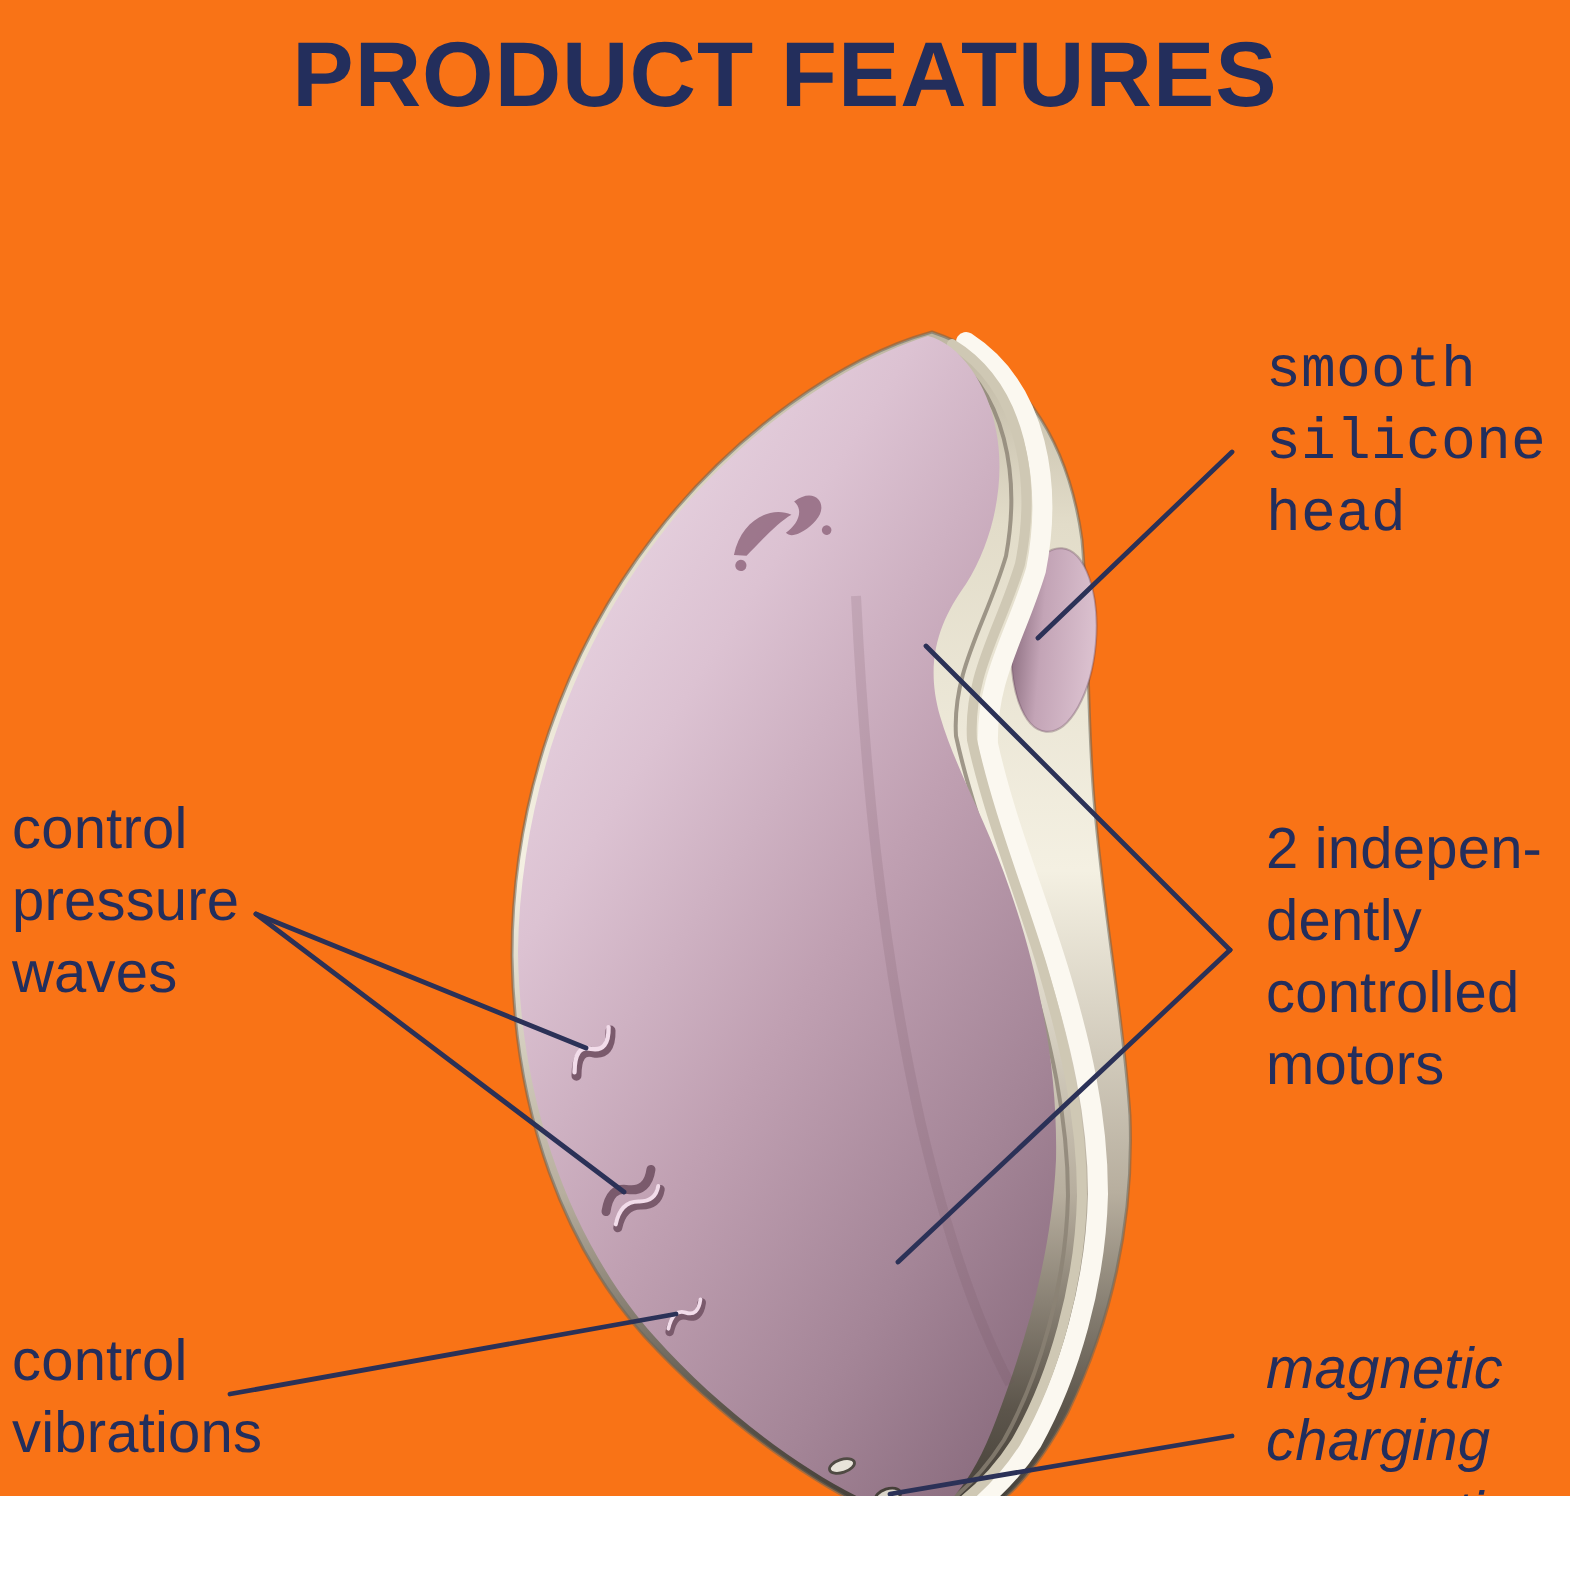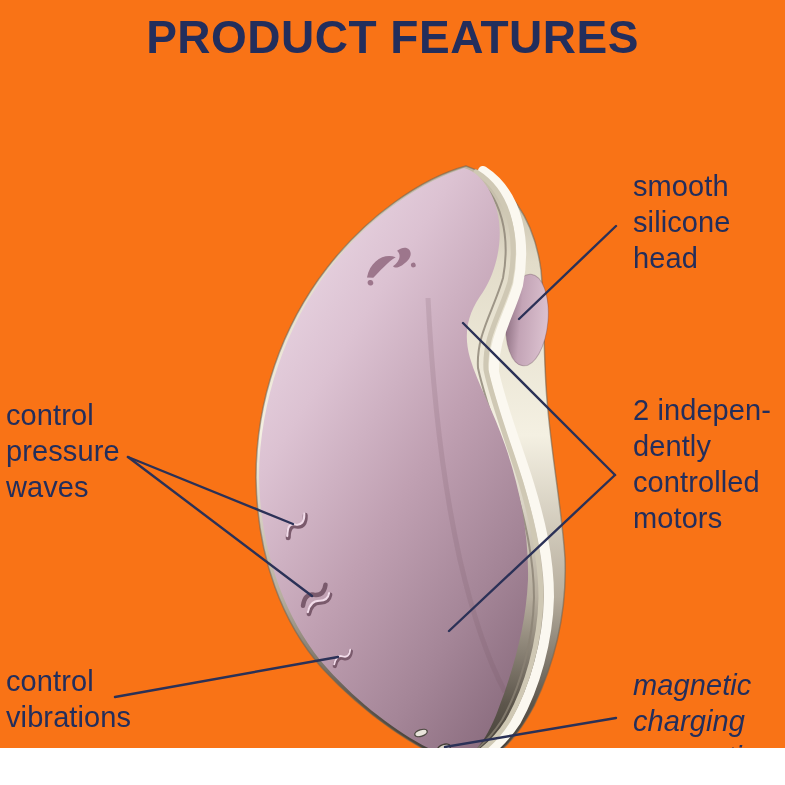--- a/index.html
+++ b/index.html
@@ -8,23 +8,23 @@
     font-family:"Liberation Sans", sans-serif;
   }
   #title{
     position:absolute;left:0;right:0;top:14px;margin:0;text-align:center;
     font-size:46px;line-height:1;font-weight:700;letter-spacing:.5px;color:#232e5c;
   }
   .label{
     position:absolute;font-size:29px;line-height:36px;font-weight:400;
     letter-spacing:.1px;color:#232e5c;white-space:pre-line;
   }
-  #label-smooth-head{left:633px;top:168px;}
+  #label-smooth-head{left:633px;top:168px;font-family:Liberation Mono, monospace;}
   #label-pressure-waves{left:6px;top:397px;}
-  #label-motors{left:633px;top:392px;}
+  #label-motors{left:633px;top:407px;}
   #label-vibrations{left:6px;top:663px;}
   #label-charging{left:633px;top:667px;font-style:italic;}
   #scene{position:absolute;left:0;top:0;width:785px;height:785px;}
 </style>
 </head>
 <body>
 
 <div id="canvas">
 
   <h1 id="title">PRODUCT FEATURES</h1>

